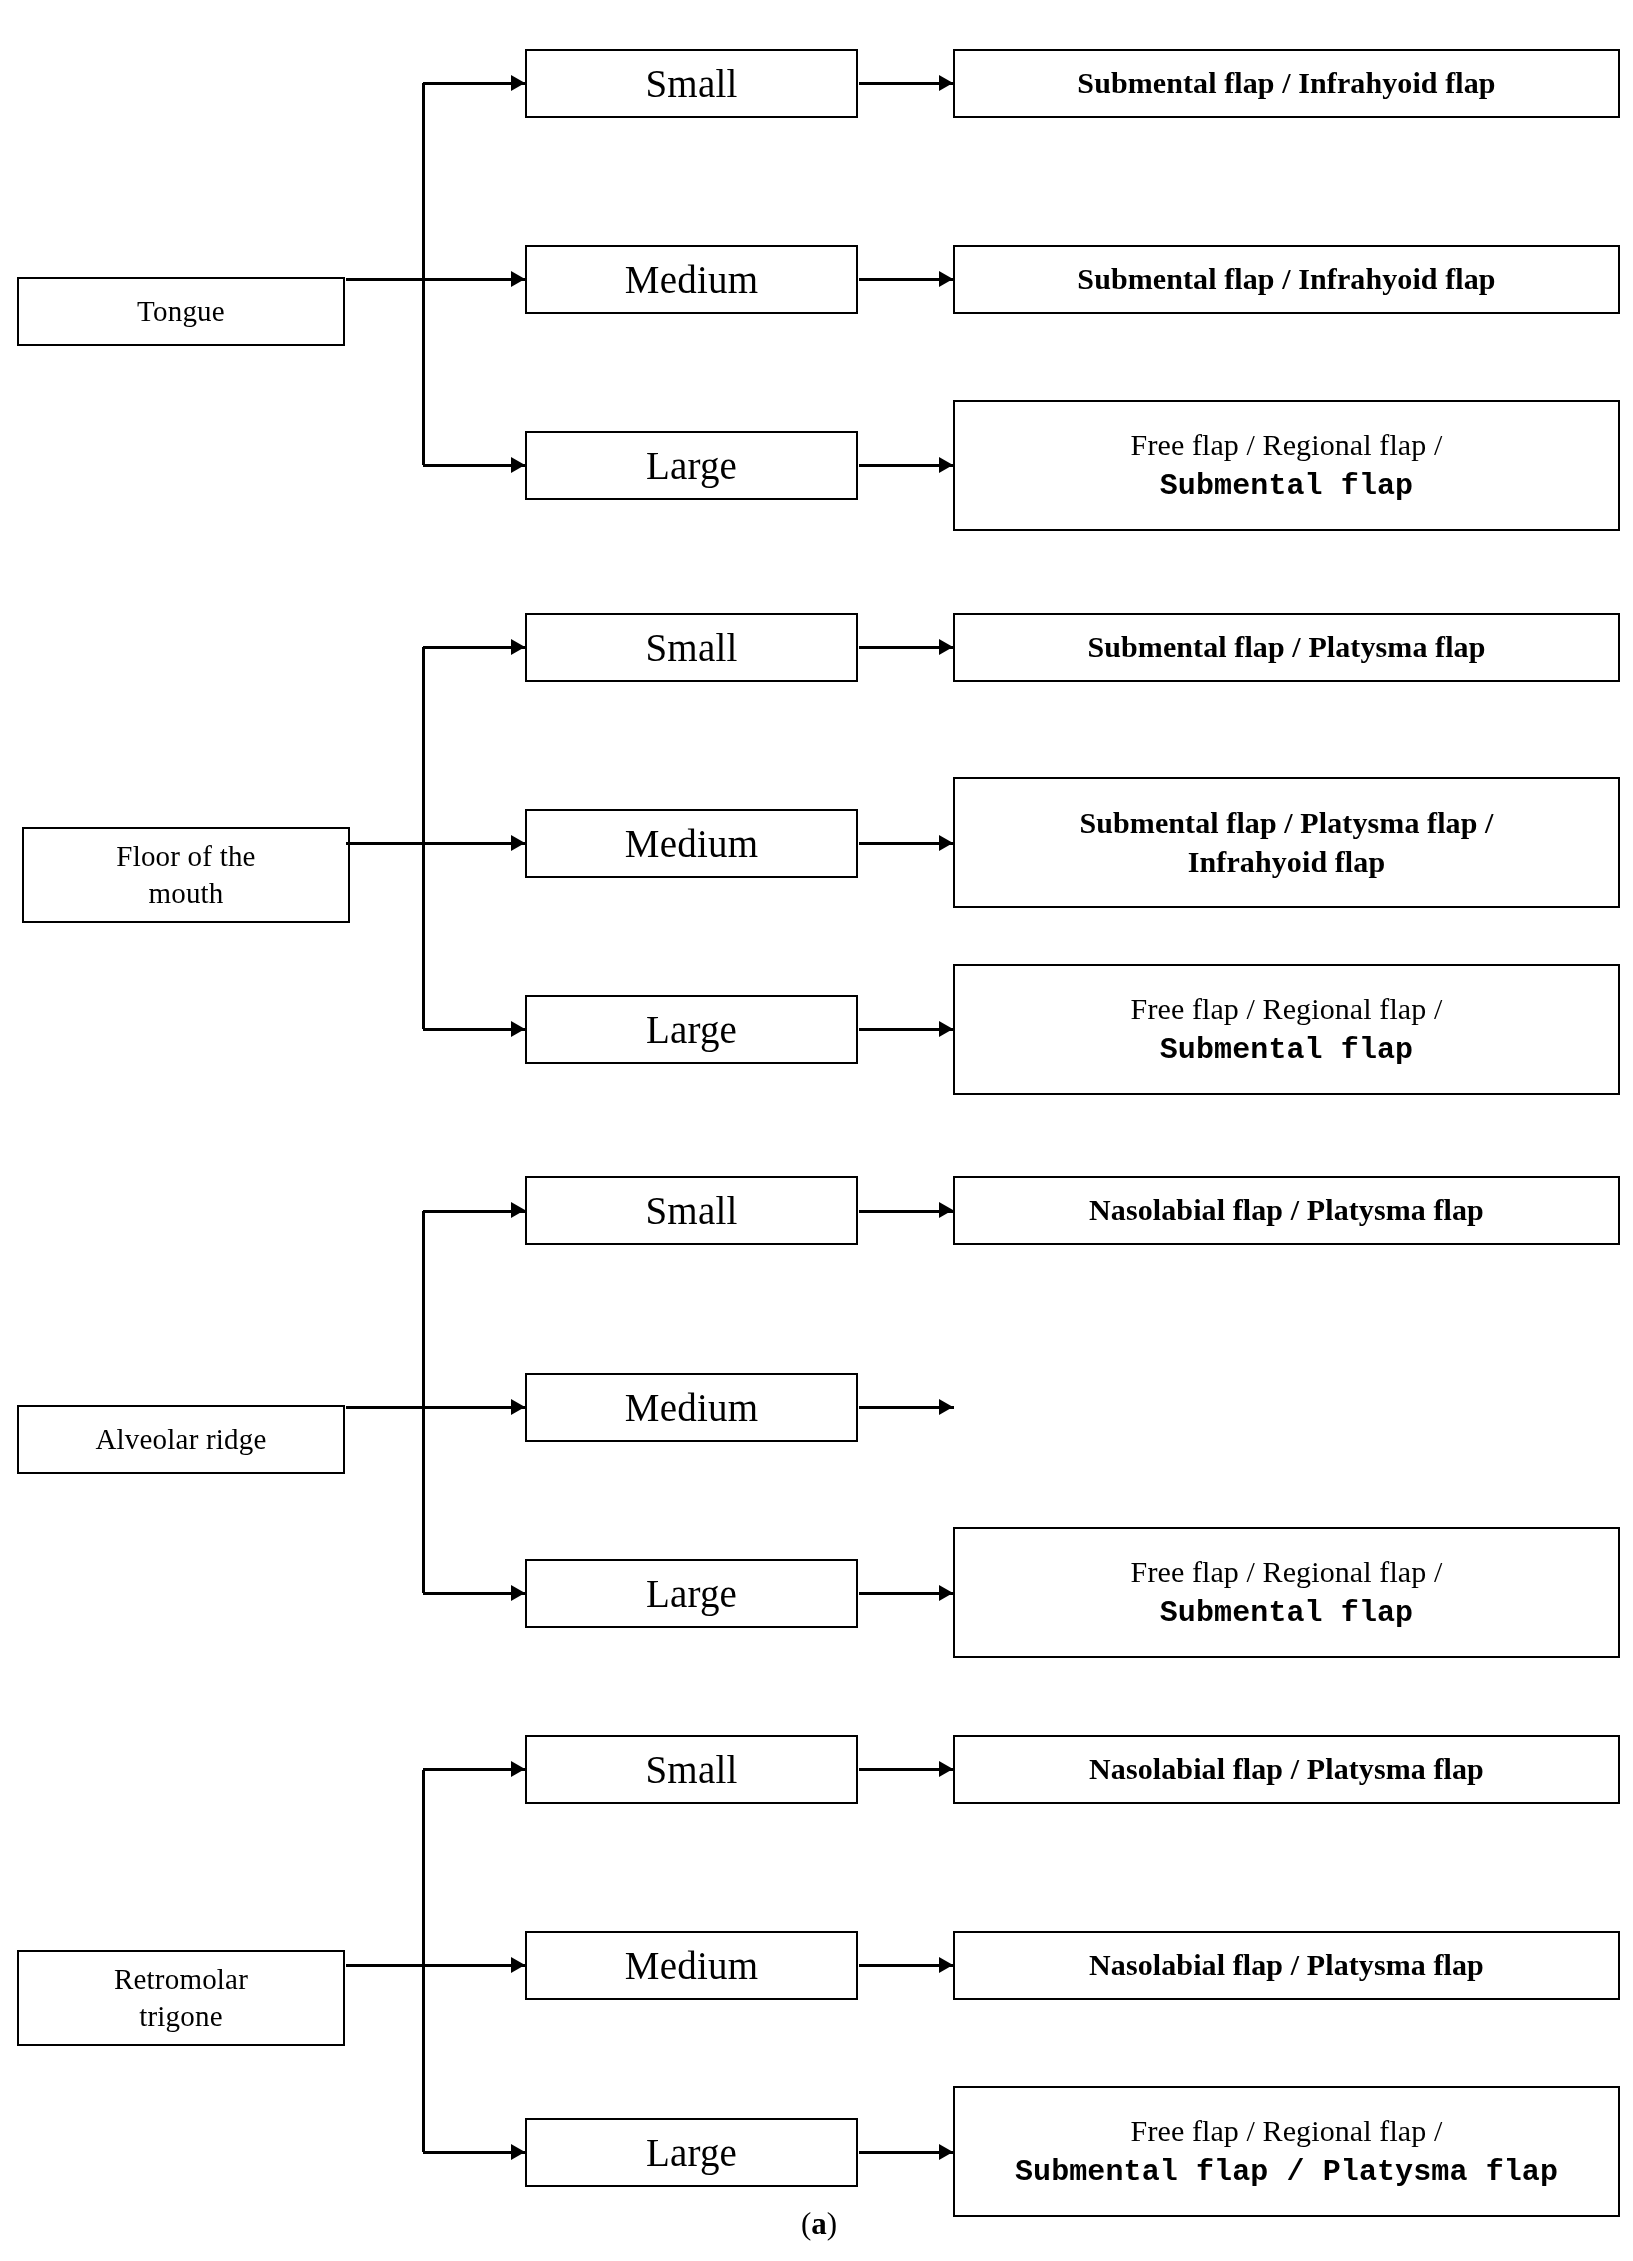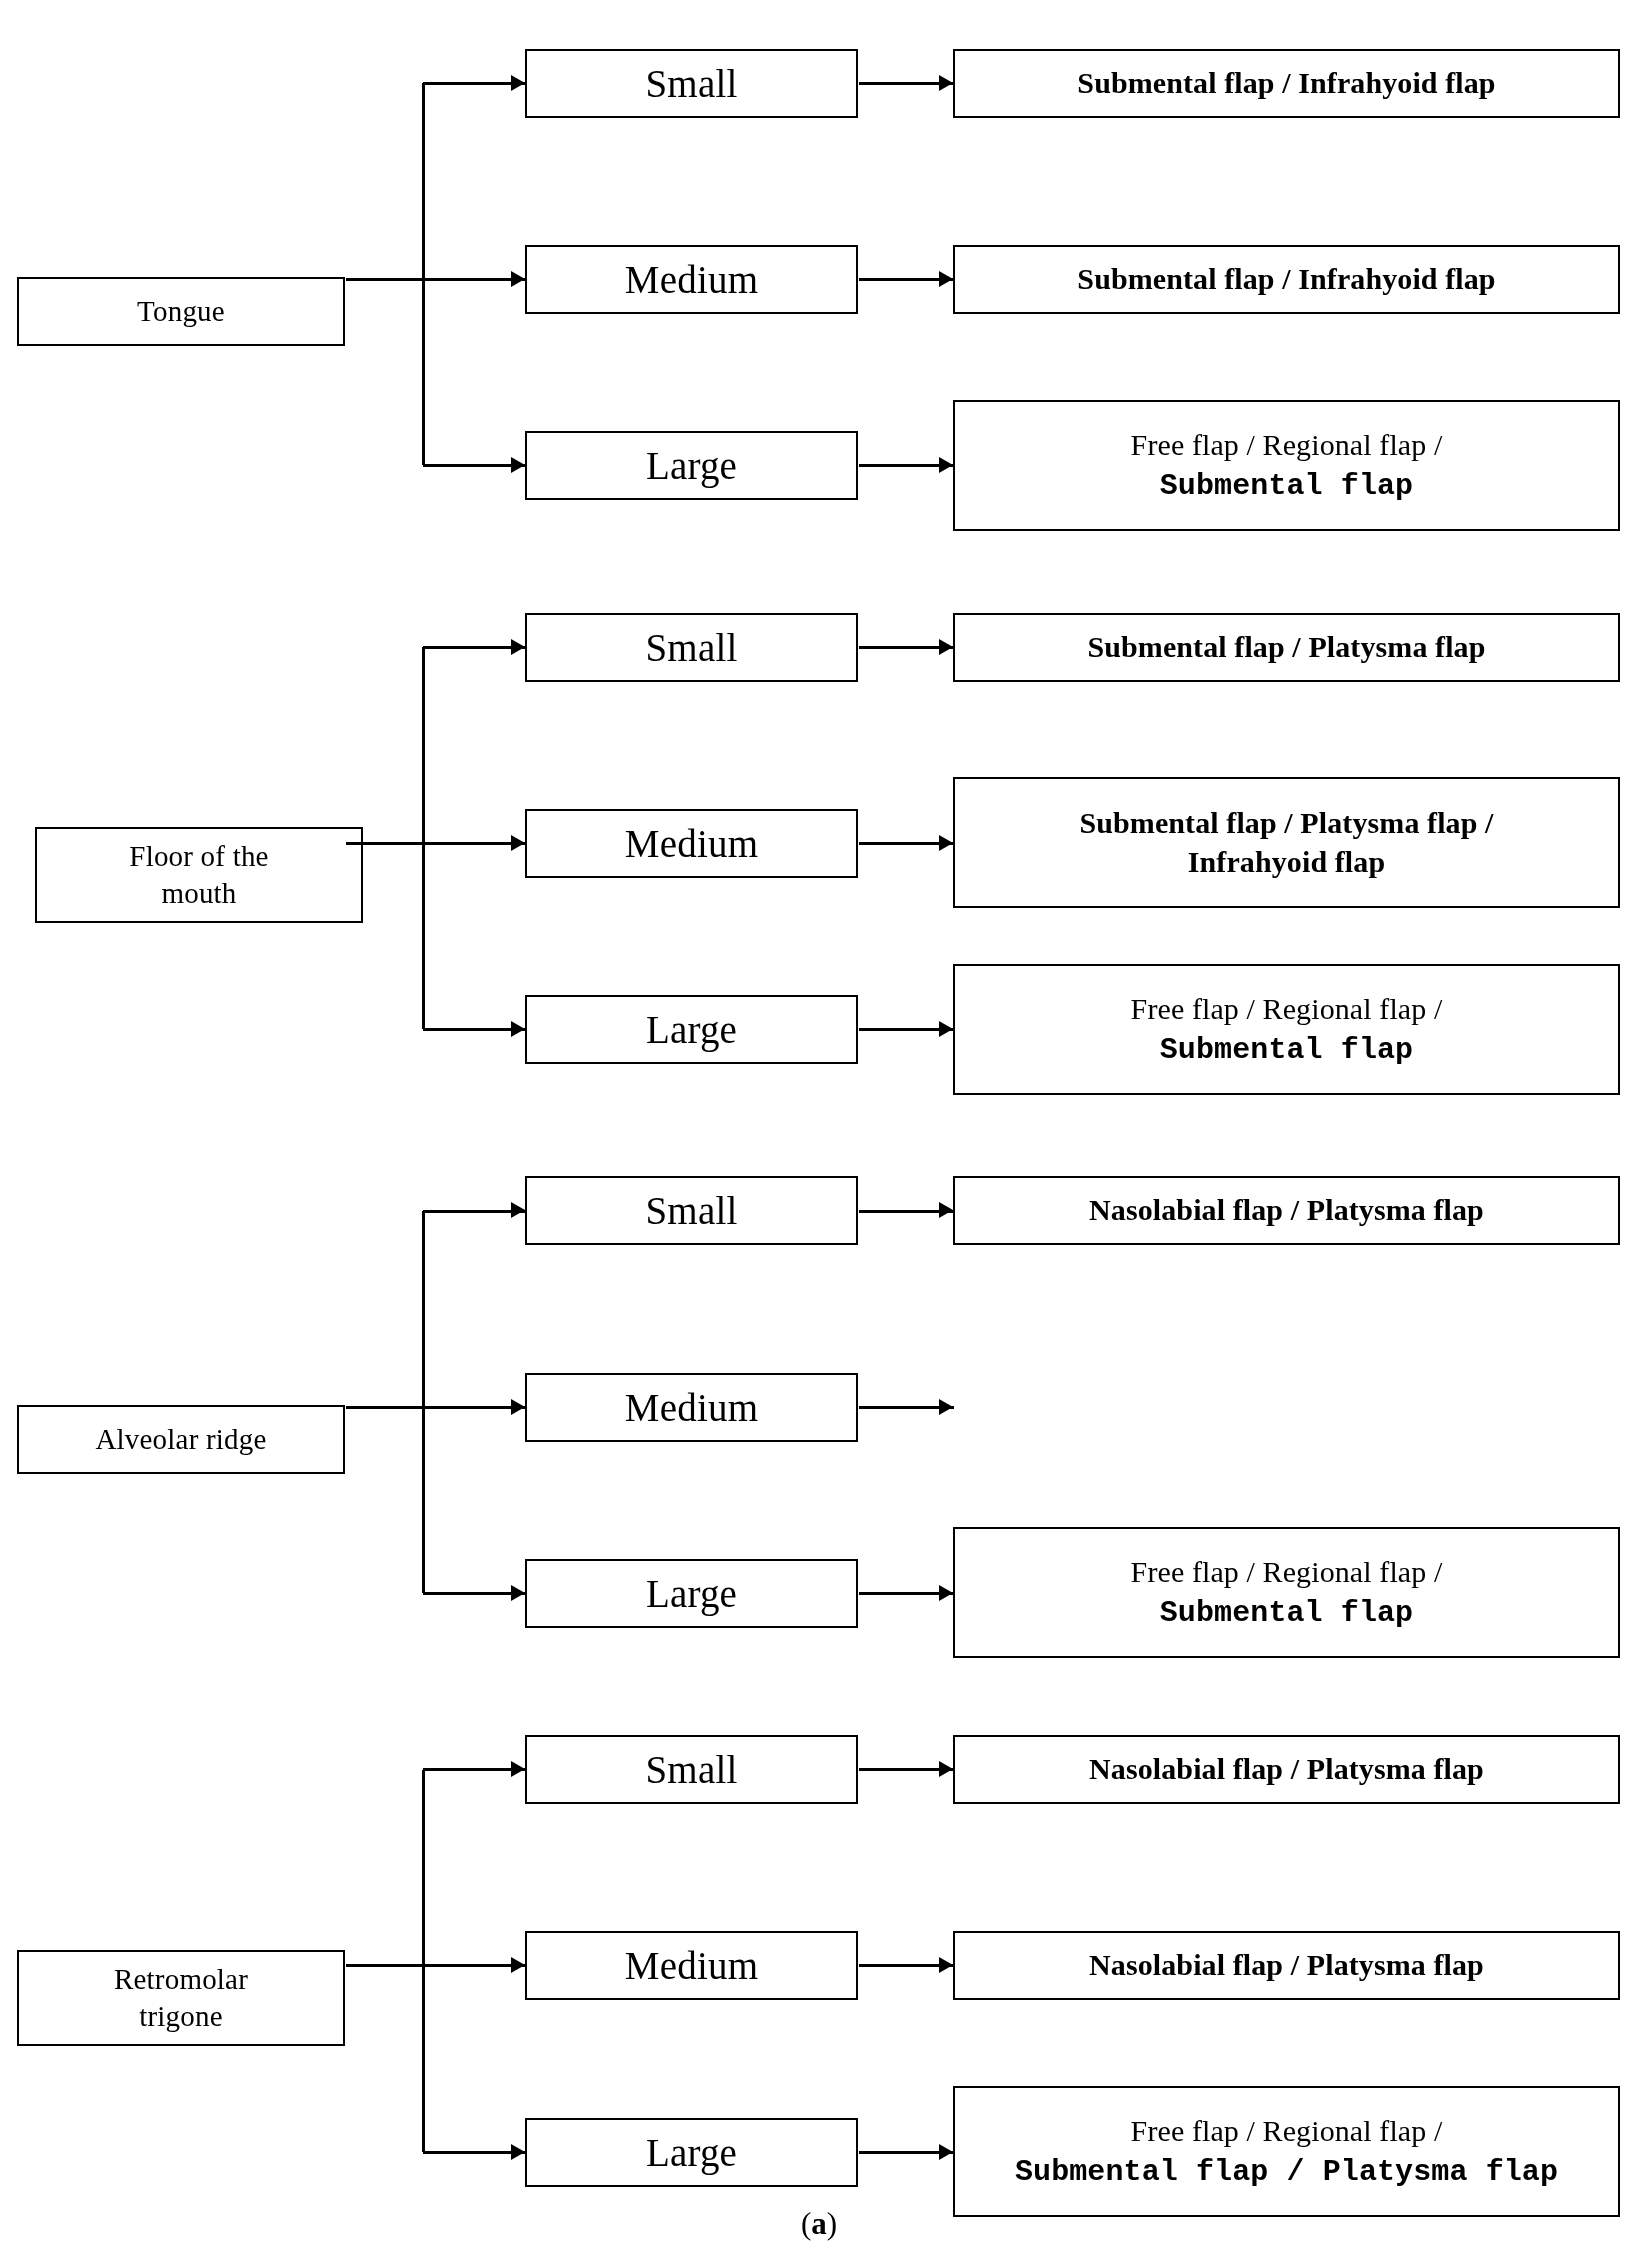--- a/index.html
+++ b/index.html
@@ -102,21 +102,21 @@
     <div class="hline" style="left: 423px; top: 464px; width: 102px;"></div>
     <div class="arrow" style="left: 511px; top: 457px;"></div>
     <div class="box size-box" style="left: 525px; top: 431px; width: 333px; height: 69px;">
       <span class="txt">Large</span>
     </div>
     <div class="hline" style="left: 859px; top: 464px; width: 95px;"></div>
     <div class="arrow" style="left: 939px; top: 457px;"></div>
     <div class="box result-box mixed" style="left: 953px; top: 400px; width: 667px; height: 131px;">
       <span class="txt">Free flap  / Regional  flap /<br><b>Submental  flap</b></span>
     </div>
-    <div class="box site-box" style="left: 35px; top: 795px; width: 328px; height: 96px; justify-content: flex-end;">
+    <div class="box site-box" style="left: 22px; top: 795px; width: 328px; height: 96px; justify-content: flex-end;">
       <span class="txt">Floor  of the<br>mouth</span>
     </div>
     <div class="hline" style="left: 346px; top: 842px; width: 77px;"></div>
     <div class="vline" style="left: 422px; top: 647px; height: 382px;"></div>
     <div class="hline" style="left: 423px; top: 646px; width: 102px;"></div>
     <div class="arrow" style="left: 511px; top: 639px;"></div>
     <div class="box size-box" style="left: 525px; top: 613px; width: 333px; height: 69px;">
       <span class="txt">Small</span>
     </div>
     <div class="hline" style="left: 859px; top: 646px; width: 95px;"></div>

